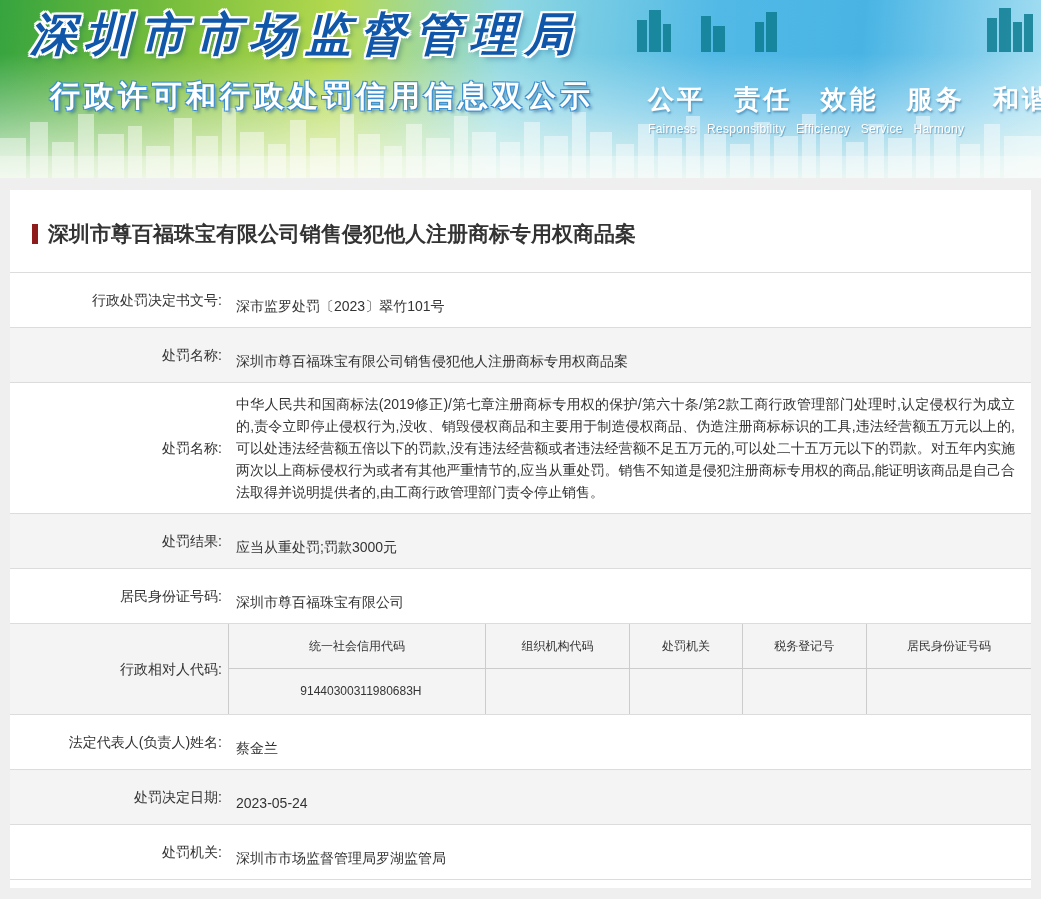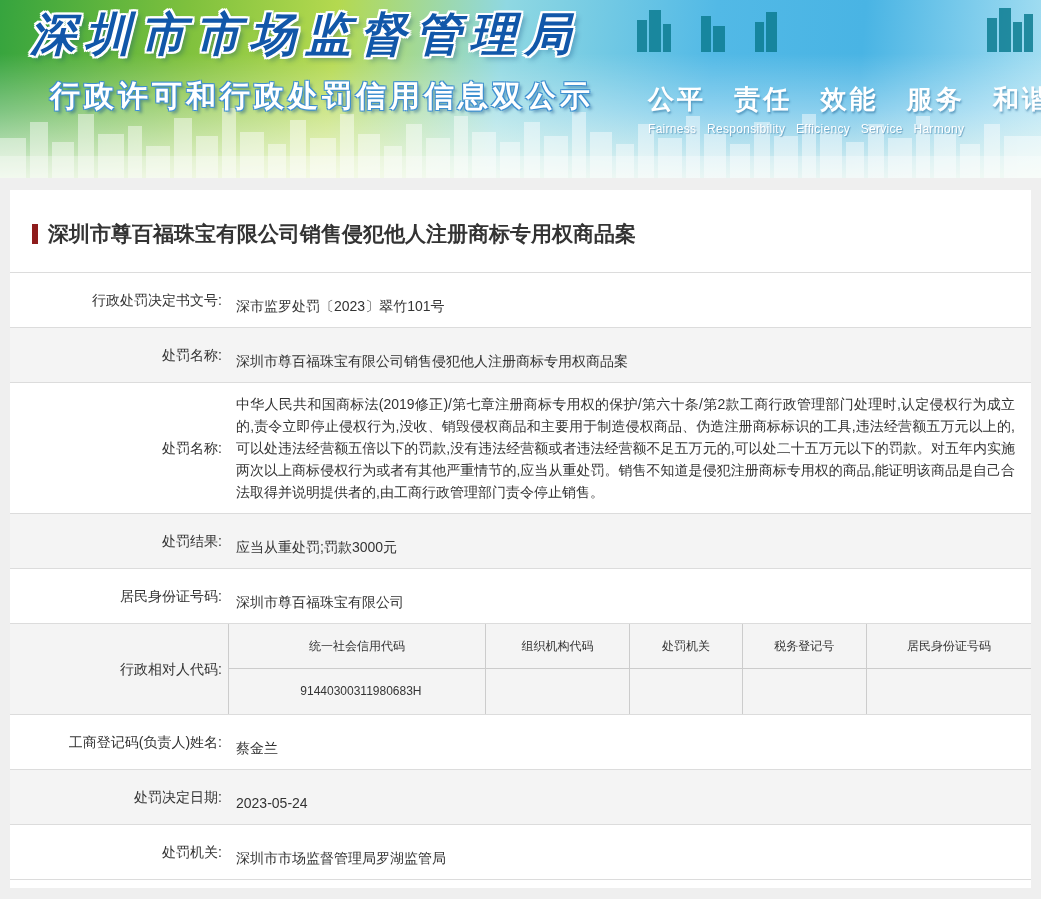--- a/index.html
+++ b/index.html
@@ -205,21 +205,21 @@
                 <td></td>
                 <td></td>
                 <td></td>
                 <td></td>
               </tr>
             </tbody>
           </table>
         </td>
       </tr>
       <tr>
-        <td class="lbl">工商登记码(负责人)姓名:</td>
+        <td class="lbl">法定代表人(负责人)姓名:</td>
         <td class="val">蔡金兰</td>
       </tr>
       <tr>
         <td class="lbl">处罚决定日期:</td>
         <td class="val">2023-05-24</td>
       </tr>
       <tr>
         <td class="lbl">处罚机关:</td>
         <td class="val">深圳市市场监督管理局罗湖监管局</td>
       </tr>

